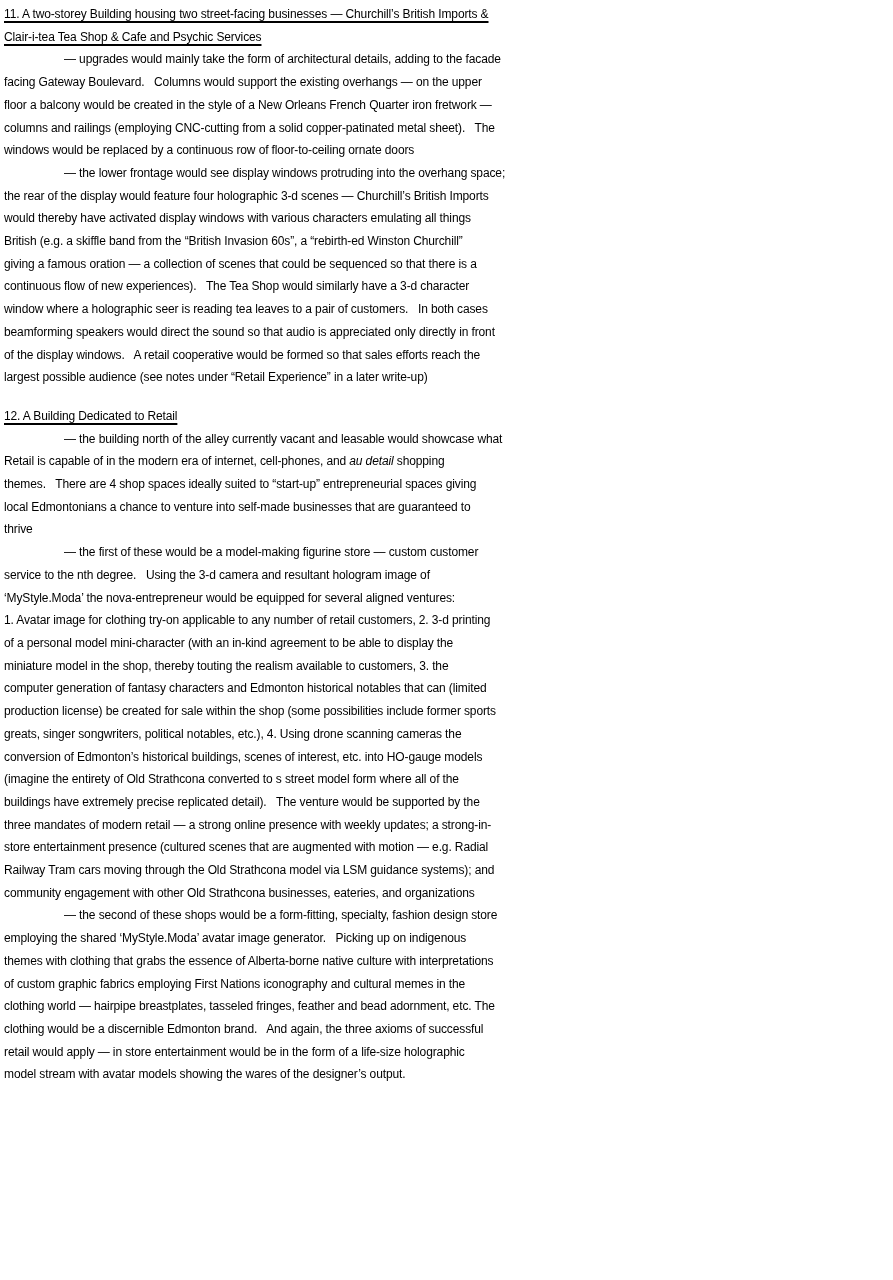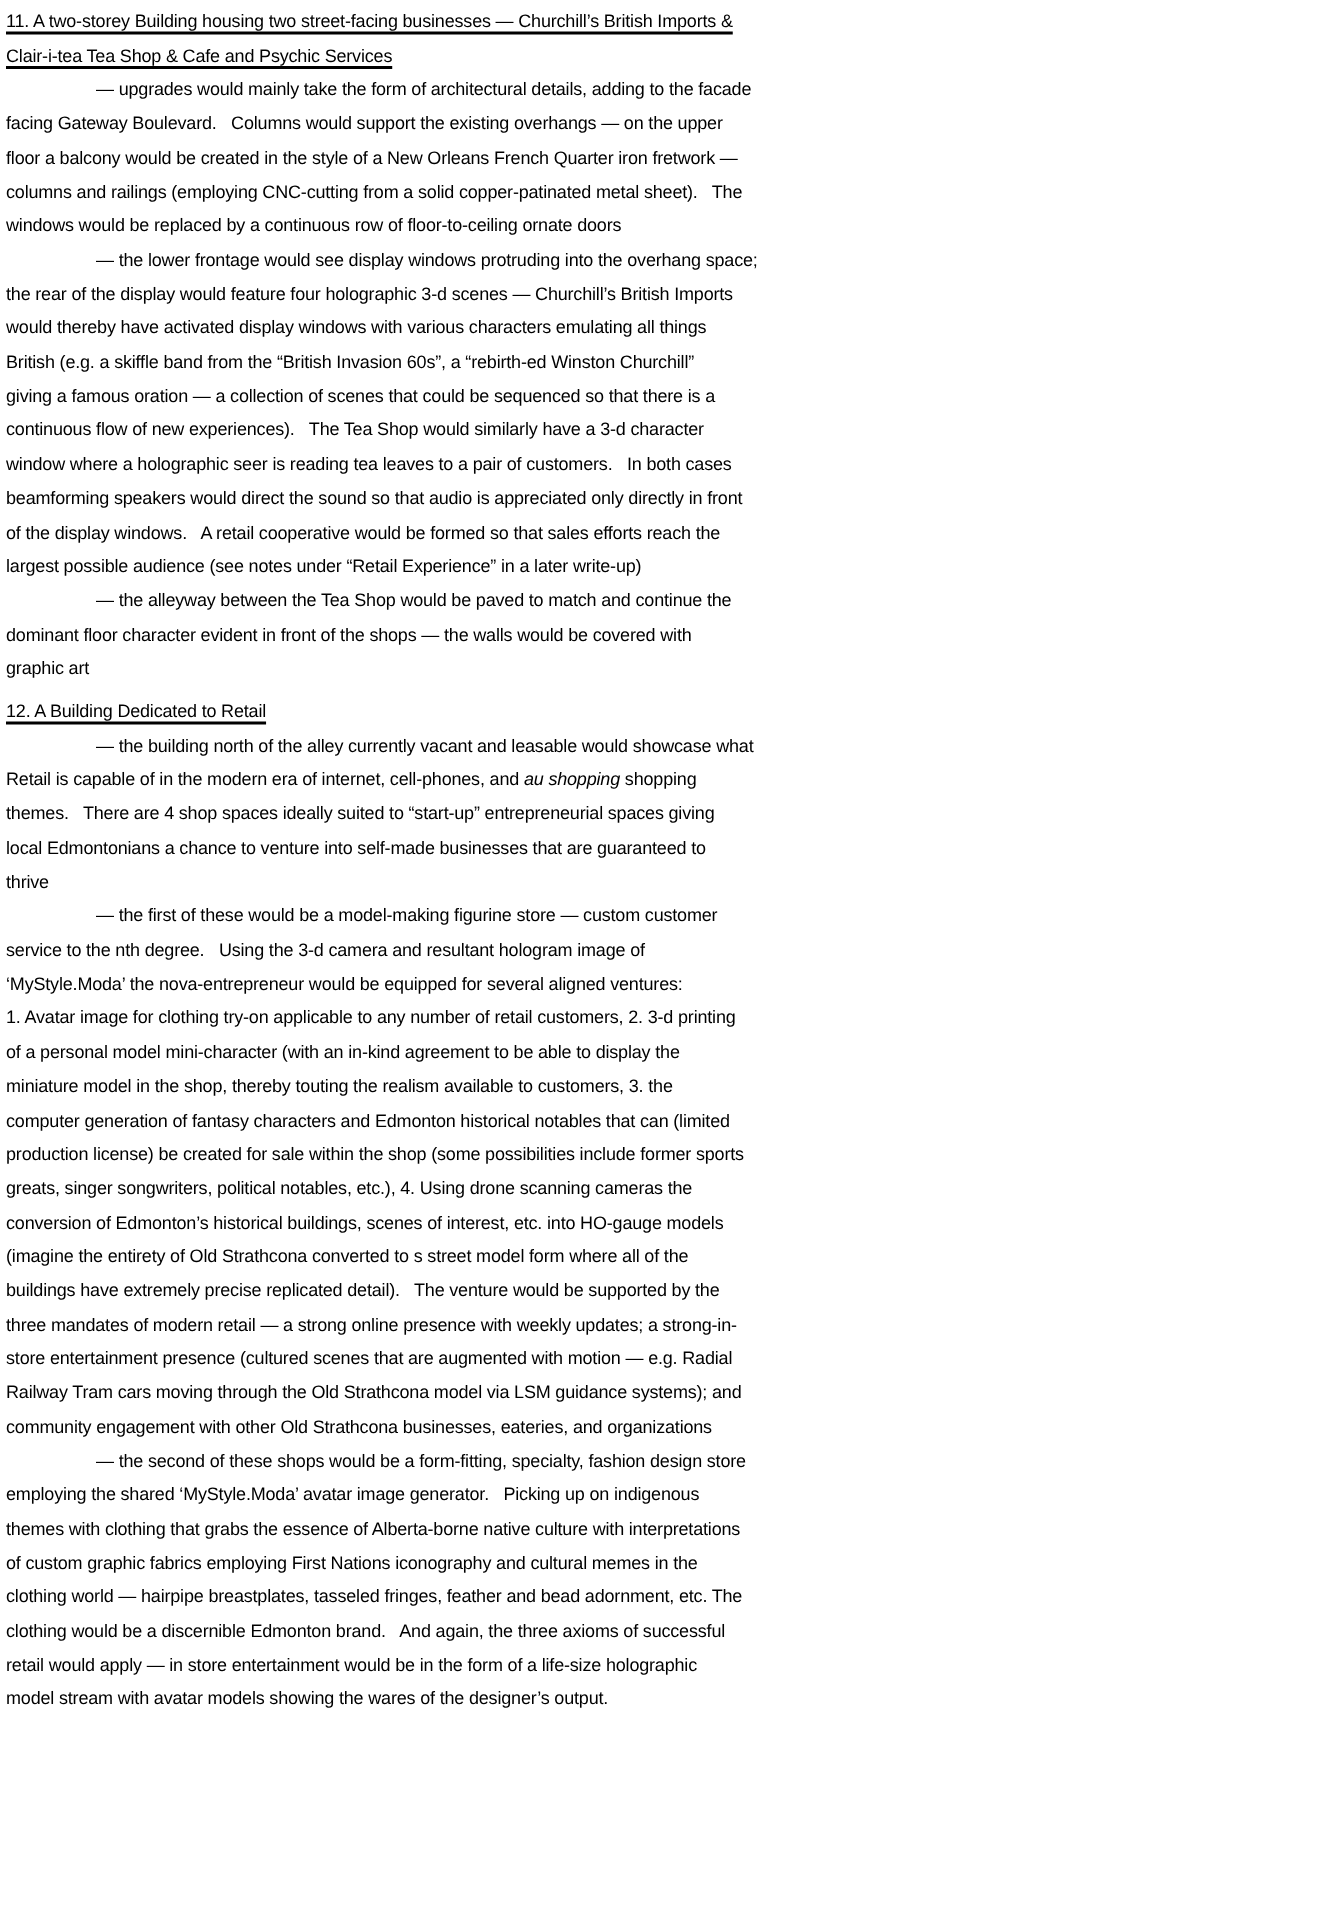--- a/index.html
+++ b/index.html
@@ -30,21 +30,21 @@
   .heading, .para {
     white-space: pre;
     tab-size: 60px;
   }
   .heading {
     text-decoration: underline;
     text-decoration-thickness: 2px;
     text-underline-offset: 3px;
   }
   .section + .section {
-    margin-top: 6px;
+    margin-top: 16px;
   }
   .italic {
     font-style: italic;
   }
   .footer {
     position: absolute;
     top: 1243px;
     right: 13px;
     margin-top: 32px;
   }
@@ -66,29 +66,26 @@
       <div class="para">	— the lower frontage would see display windows protruding into the overhang space;
 the rear of the display would feature four holographic 3-d scenes — Churchill’s British Imports
 would thereby have activated display windows with various characters emulating all things
 British (e.g. a skiffle band from the “British Invasion 60s”, a “rebirth-ed Winston Churchill”
 giving a famous oration — a collection of scenes that could be sequenced so that there is a
 continuous flow of new experiences).   The Tea Shop would similarly have a 3-d character
 window where a holographic seer is reading tea leaves to a pair of customers.   In both cases
 beamforming speakers would direct the sound so that audio is appreciated only directly in front
 of the display windows.   A retail cooperative would be formed so that sales efforts reach the
 largest possible audience (see notes under “Retail Experience” in a later write-up)</div>
-      <div class="para">	— the alleyway between the Tea Shop would be paved to match and continue the
-dominant floor character evident in front of the shops — the walls would be covered with
-graphic art</div>
     </section>
 
     <section class="section">
       <div class="heading">12. A Building Dedicated to Retail</div>
       <div class="para"><span>	— the building north of the alley currently vacant and leasable would showcase what
-Retail is capable of in the modern era of internet, cell-phones, and </span><span class="italic">au shopping</span><span> shopping
+Retail is capable of in the modern era of internet, cell-phones, and </span><span class="italic">au detail</span><span> shopping
 themes.   There are 4 shop spaces ideally suited to “start-up” entrepreneurial spaces giving
 local Edmontonians a chance to venture into self-made businesses that are guaranteed to
 thrive</span></div>
       <div class="para">	— the first of these would be a model-making figurine store — custom customer
 service to the nth degree.   Using the 3-d camera and resultant hologram image of
 ‘MyStyle.Moda’ the nova-entrepreneur would be equipped for several aligned ventures:
 1. Avatar image for clothing try-on applicable to any number of retail customers, 2. 3-d printing
 of a personal model mini-character (with an in-kind agreement to be able to display the
 miniature model in the shop, thereby touting the realism available to customers, 3. the
 computer generation of fantasy characters and Edmonton historical notables that can (limited

